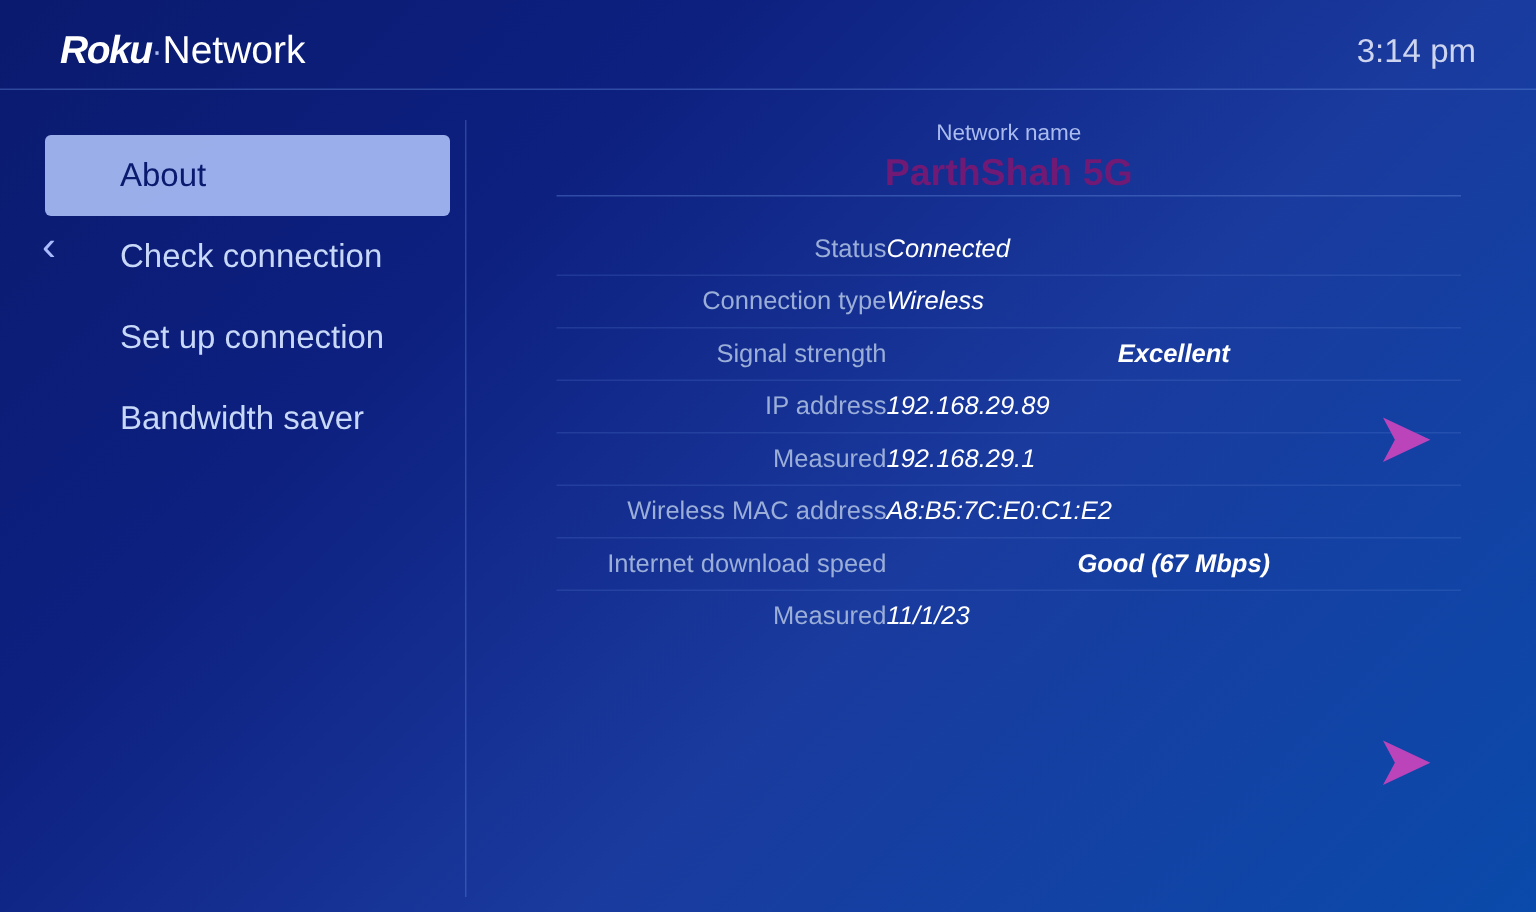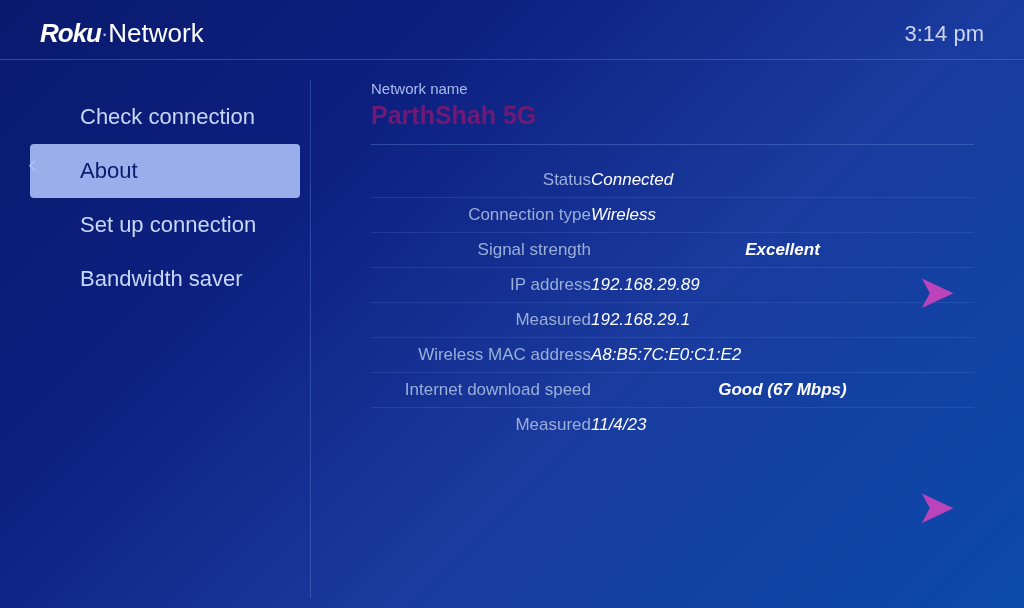--- a/index.html
+++ b/index.html
@@ -112,23 +112,22 @@
 
     
     .right-panel {
       flex: 1;
       padding: 0 50px 0 60px;
       border-left: 1px solid rgba(100, 140, 220, 0.35);
       margin-left: 10px;
     }
 
     .network-name-section {
-      text-align: left;
+      text-align: center;
       margin-bottom: 18px;
-      padding-bottom: 14px;
       border-bottom: 1px solid rgba(100, 140, 220, 0.4);
     }
 
     .network-label {
       font-size: 15px;
       color: #aabbee;
       font-weight: 300;
       margin-bottom: 4px;
     }
 
@@ -208,26 +207,26 @@
 
 <div class="header-divider"></div>
 
 <div class="main-content">
 
   <div class="back-arrow">‹</div>
 
   <div class="sidebar">
     <nav class="sidebar-nav">
 
+      <div class="nav-item active">
+        <span>About</span>
+      </div>
+
       <div class="nav-item">
         <span>Check connection</span>
-      </div>
-
-      <div class="nav-item active">
-        <span>About</span>
       </div>
 
       <div class="nav-item">
         <span>Set up connection</span>
       </div>
 
       <div class="nav-item">
         <span>Bandwidth saver</span>
       </div>
 
@@ -274,21 +273,21 @@
         <span class="info-value">A8:B5:7C:E0:C1:E2</span>
       </div>
 
       <div class="info-row">
         <span class="info-label">Internet download speed</span>
         <span class="info-value highlight">Good (67 Mbps)</span>
       </div>
 
       <div class="info-row">
         <span class="info-label">Measured</span>
-        <span class="info-value">11/4/23</span>
+        <span class="info-value">11/1/23</span>
       </div>
 
     </div>
   </div>
 
 </div>
 
 <div class="arrow-annotation arrow-signal" style="position:absolute; right:70px; top:270px; color:#bb44bb; font-size:42px; transform:scaleX(-1) rotate(180deg);">
   ➤
 </div>

